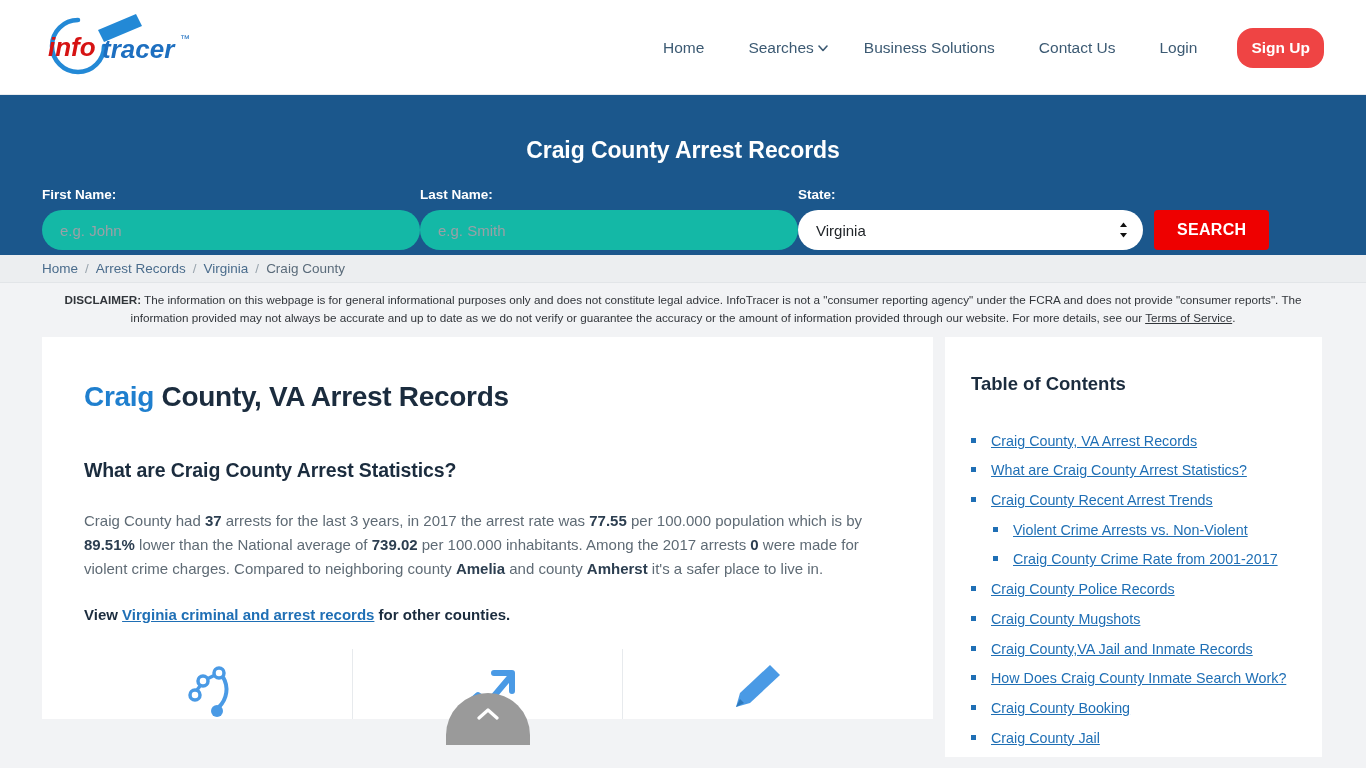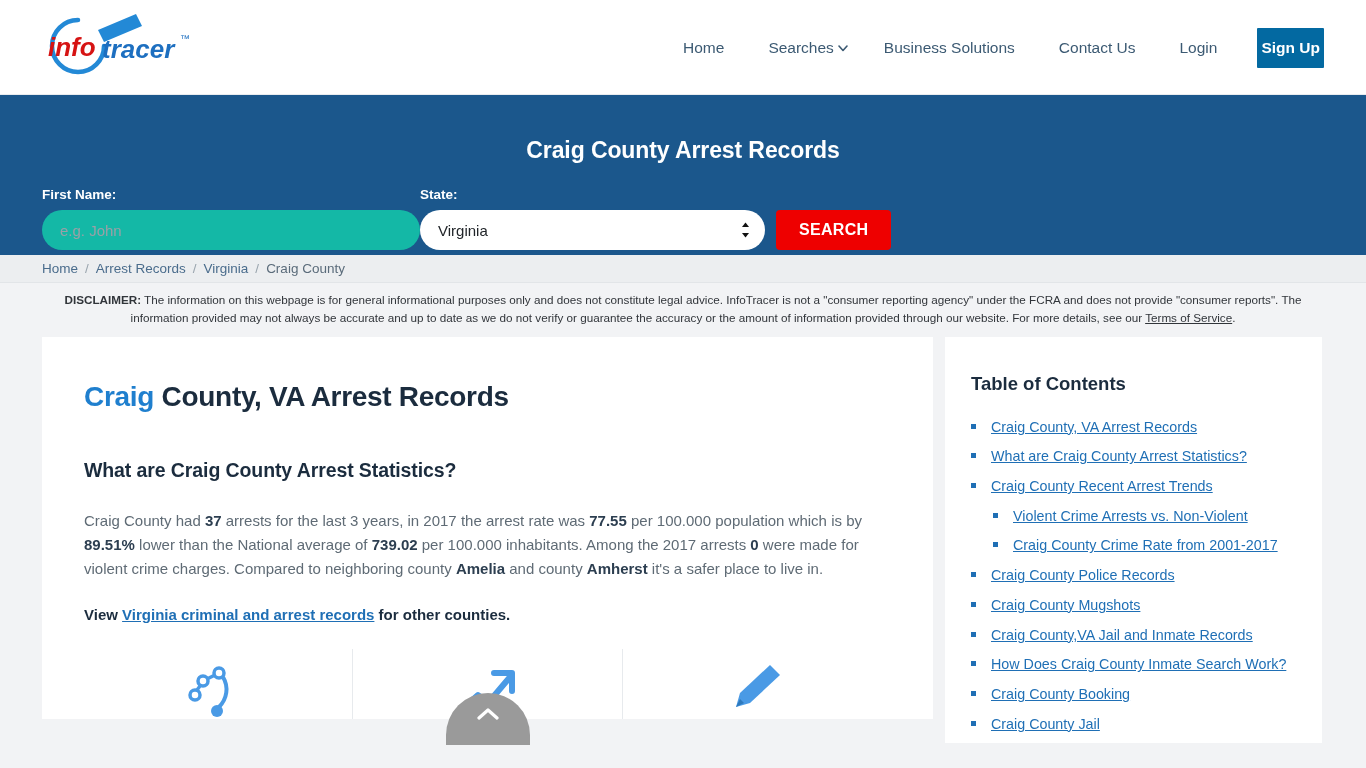--- a/index.html
+++ b/index.html
@@ -48,27 +48,27 @@
   .nav-item.has-caret .nav-link { padding-right: 28px; }
   .caret {
     position: absolute;
     right: 14px; top: 50%;
     transform: translateY(-50%);
     width: 10px; height: 10px;
     pointer-events: none;
   }
   .signup-btn {
     margin-left: 18px;
-    background: #0369a1;
+    background: #ef4444;
     color: #fff;
     font-size: 15.5px;
     font-weight: 600;
     border: none;
-    border-radius: 1px;
-    padding: 11px 4px;
+    border-radius: 16px;
+    padding: 11px 14px;
     cursor: pointer;
     font-family: "Liberation Sans", sans-serif;
     white-space: nowrap;
   }
 
   
   .search-banner {
     background: #1b578c;
     height: 160px;
     padding: 15px 42px;
@@ -252,21 +252,21 @@
     justify-content: center;
     padding-top: 6px;
   }
   .icon-cell + .icon-cell { border-left: 1px solid #e7eaed; }
 
   
   .toc-title {
     font-size: 18.5px;
     font-weight: 700;
     color: #1b2c3e;
-    margin-bottom: 22px;
+    margin-bottom: 36px;
   }
   .toc-list { list-style: none; }
   .toc-li {
     display: flex;
     align-items: flex-start;
     margin-bottom: 9px;
   }
   .toc-sub { padding-left: 22px; }
   .bullet {
     width: 5px; height: 5px;
@@ -351,20 +351,24 @@
 <section class="search-banner">
   <h1 class="banner-title">Craig County Arrest Records</h1>
 
   <form class="search-form">
 
     <div class="field-first">
       <label class="field-label">First Name:</label>
       <input class="text-input" type="text" placeholder="e.g. John" style="">
     </div>
 
+    <div class="field-last">
+      <label class="field-label">Last Name:</label>
+      <input class="text-input" type="text" placeholder="e.g. Smith" style="">
+    </div>
 
     <div class="field-state">
       <label class="field-label">State:</label>
       <div class="select-wrap">
         <select class="state-select">
           <option>Virginia</option>
         </select>
         <svg class="select-arrows" width="11" height="18" viewBox="0 0 11 18">
           <path d="M5.5 1.5 L9 6 L2 6 Z" fill="#111"></path>
           <path d="M5.5 16.5 L9 12 L2 12 Z" fill="#111"></path>

